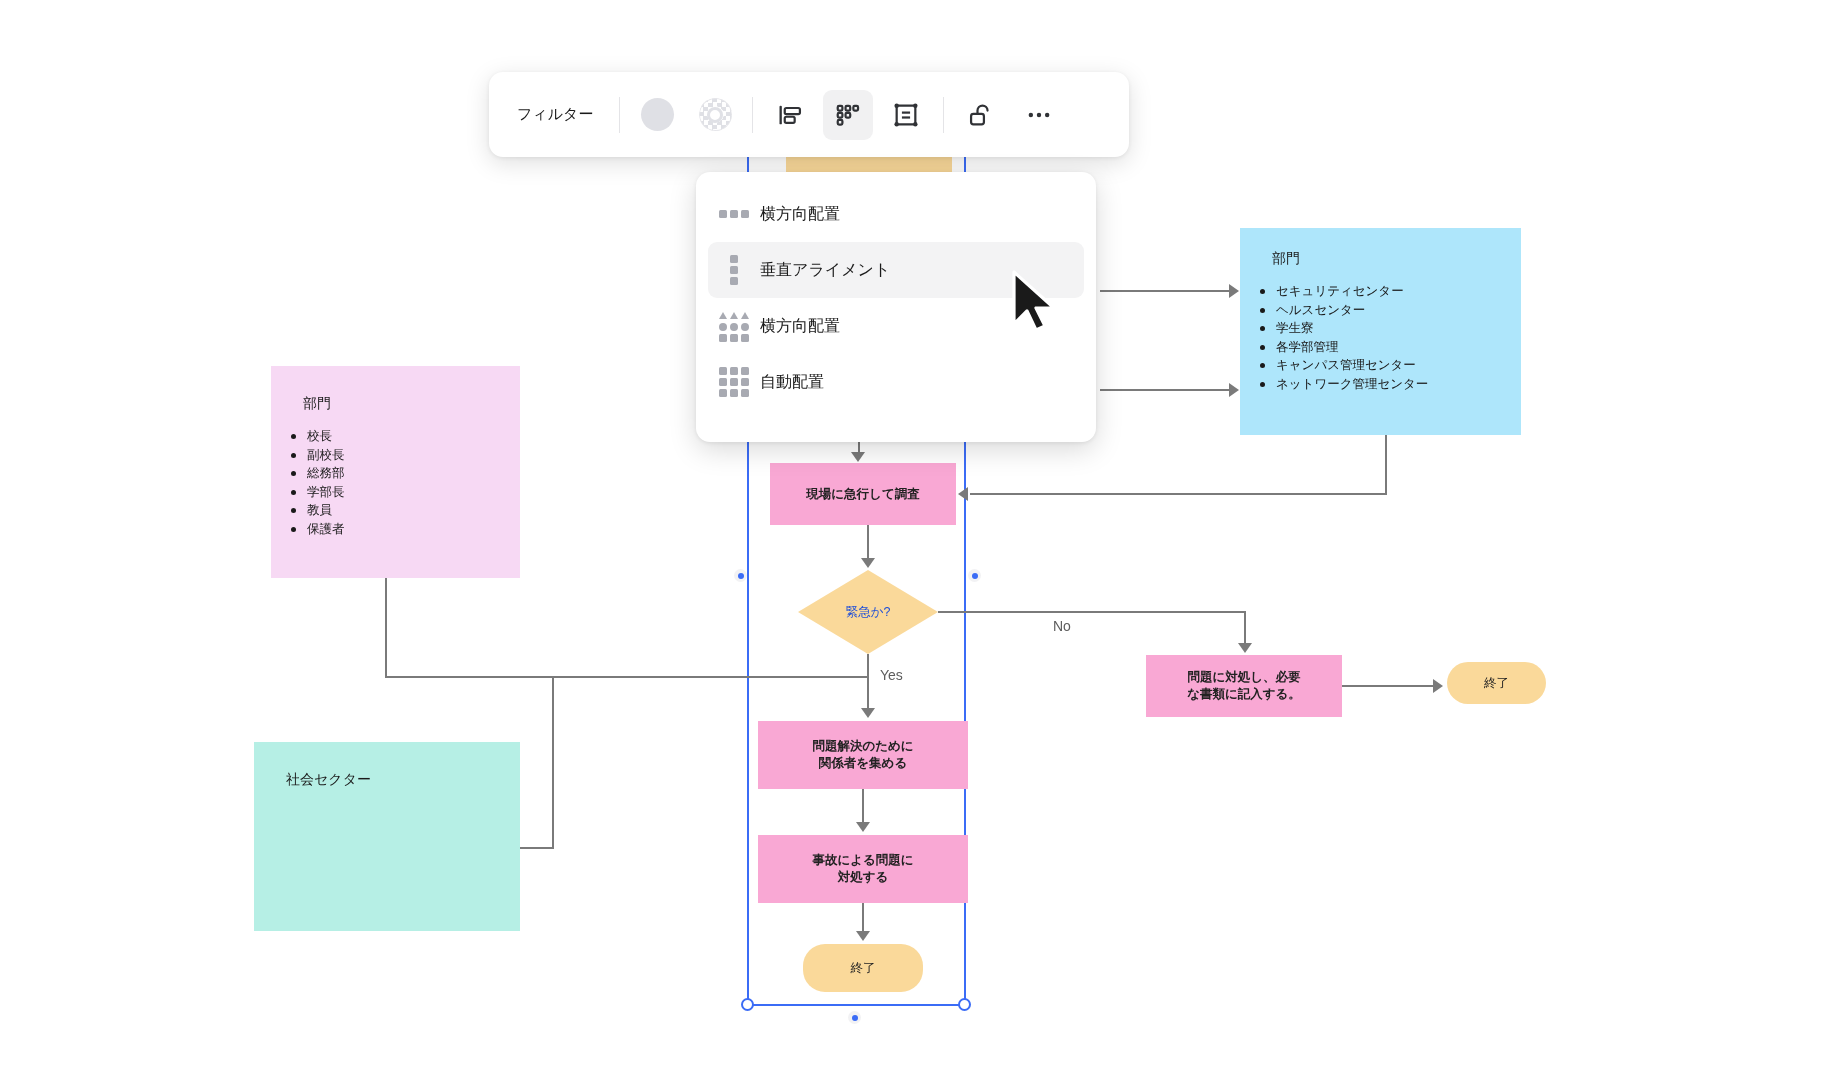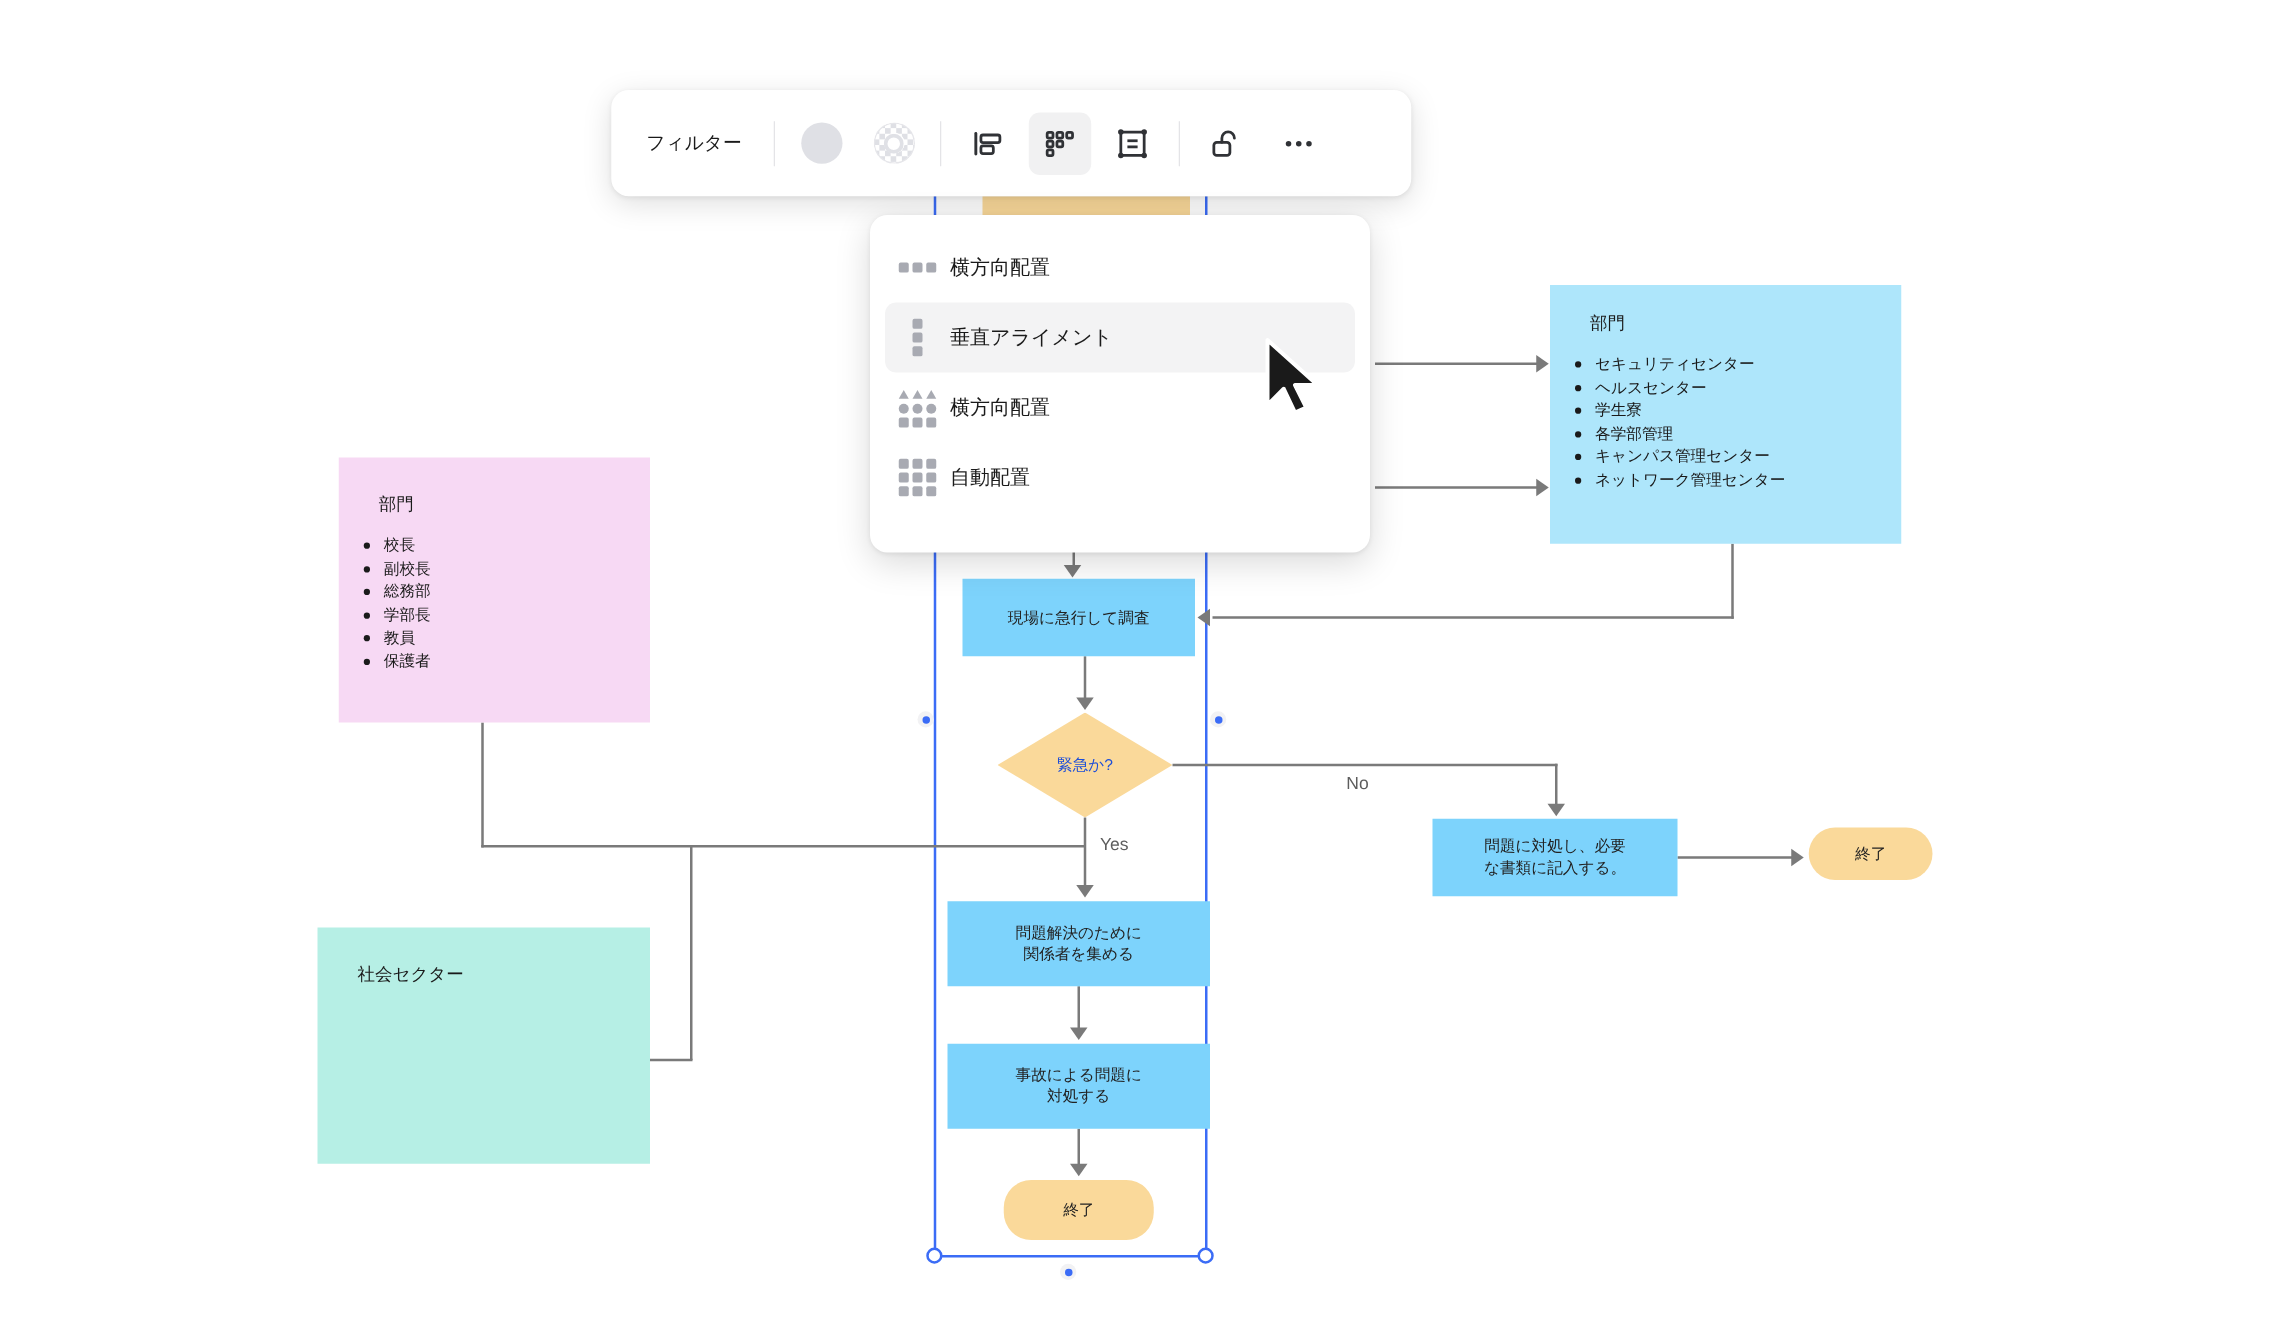--- a/index.html
+++ b/index.html
@@ -58,21 +58,21 @@
   #note-blue .note-list{position:absolute;left:18px;top:54px;}
 
   
   .node{
     position:absolute;box-sizing:border-box;
     display:flex;align-items:center;justify-content:center;
     text-align:center;
     font-size:12.5px;color:#222;line-height:17px;
     white-space:pre-line;
   }
-  .node-proc{background:#7dd3fc;}
+  .node-proc{background:#f9a8d4;font-weight:bold;}
   .node-term{background:#FAD99A;border-radius:22px;}
   .node-start{background:#FAD99A;}
 
   .diamond{
     position:absolute;
     width:140px;height:84px;
     background:#FAD99A;
     clip-path:polygon(50% 0,100% 50%,50% 100%,0 50%);
     display:flex;align-items:center;justify-content:center;
     font-size:12.5px;color:#1d4ed8;
@@ -213,21 +213,21 @@
 
     <div class="edge v" style="left:858px;top:185px;height:268px;"></div>
     <div class="arrow down" style="left:851px;top:452px;"></div>
 
     <div class="edge v" style="left:867px;top:525px;height:35px;"></div>
     <div class="arrow down" style="left:861px;top:558px;"></div>
 
     <div class="edge h" style="left:938px;top:611px;width:308px;"></div>
     <div class="edge v" style="left:1244px;top:611px;height:34px;"></div>
     <div class="arrow down" style="left:1238px;top:643px;"></div>
-    <div class="edge-label" style="left:1077px;top:618px;">No</div>
+    <div class="edge-label" style="left:1053px;top:618px;">No</div>
 
     <div class="edge h" style="left:1342px;top:685px;width:92px;"></div>
     <div class="arrow right" style="left:1433px;top:679px;"></div>
 
     <div class="edge v" style="left:867px;top:654px;height:56px;"></div>
     <div class="arrow down" style="left:861px;top:708px;"></div>
     <div class="edge-label" style="left:880px;top:667px;">Yes</div>
 
     <div class="edge v" style="left:385px;top:578px;height:100px;"></div>
     <div class="edge h" style="left:385px;top:676px;width:483px;"></div>

